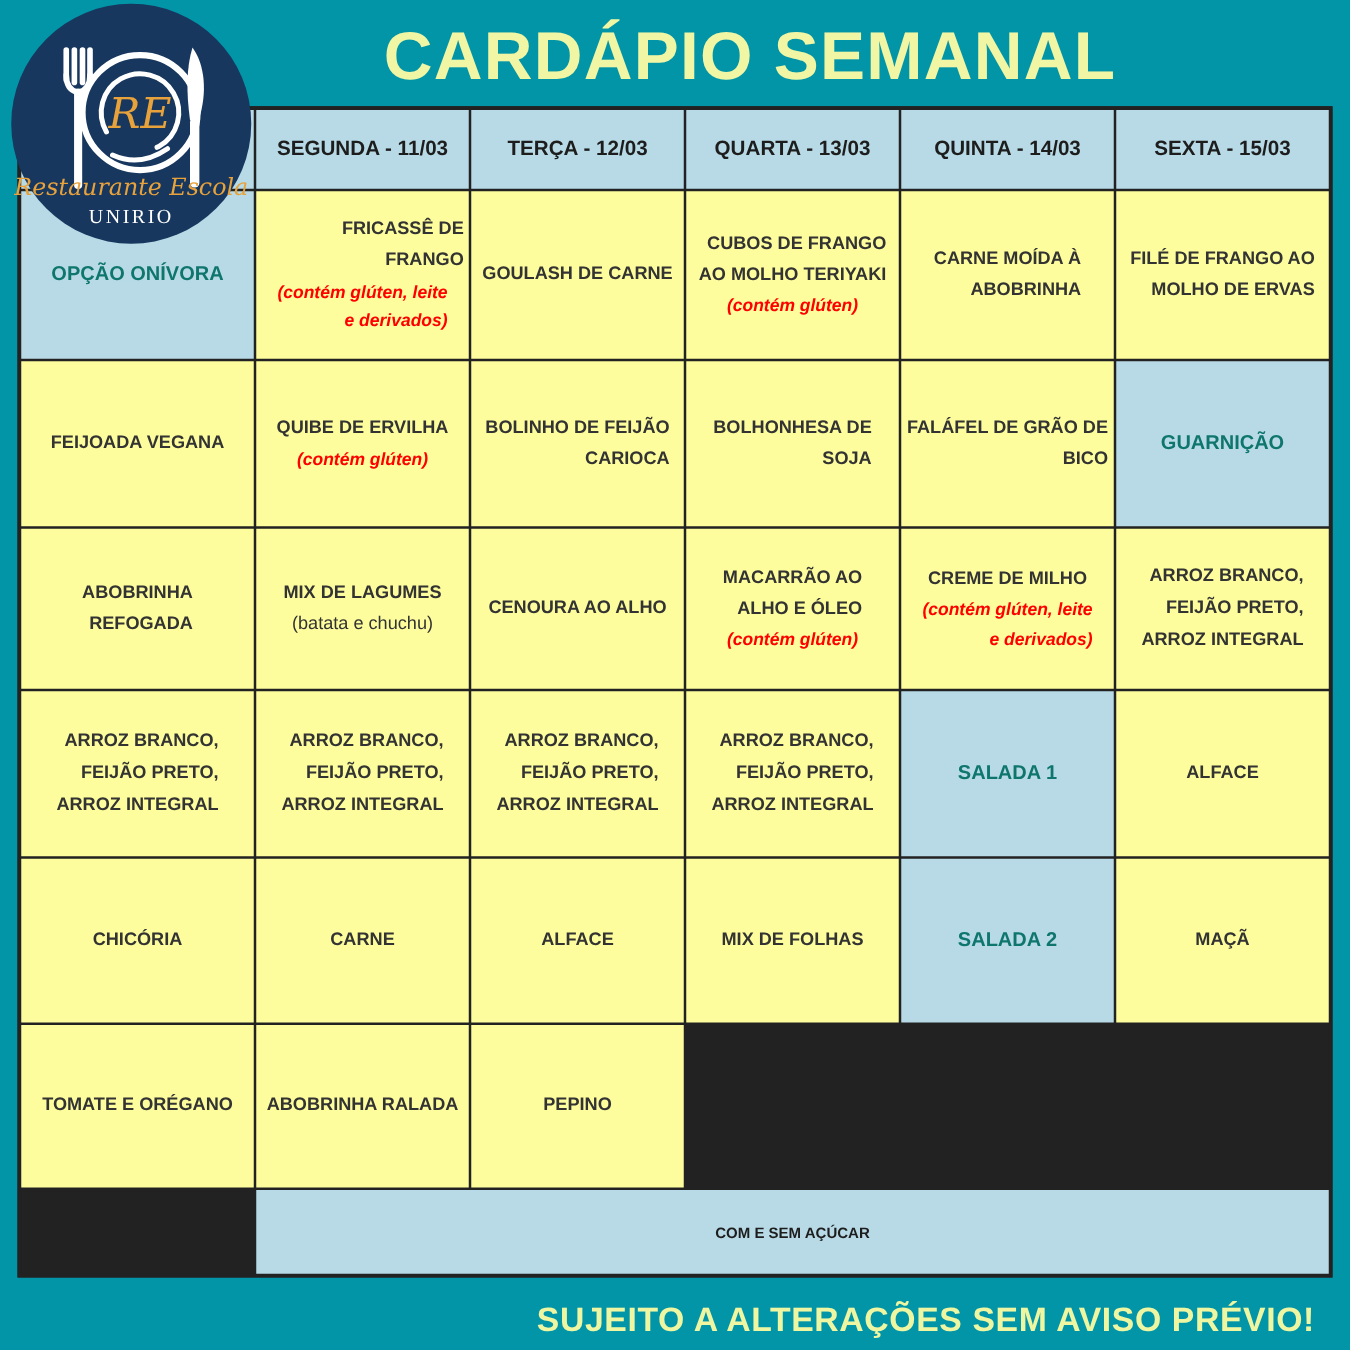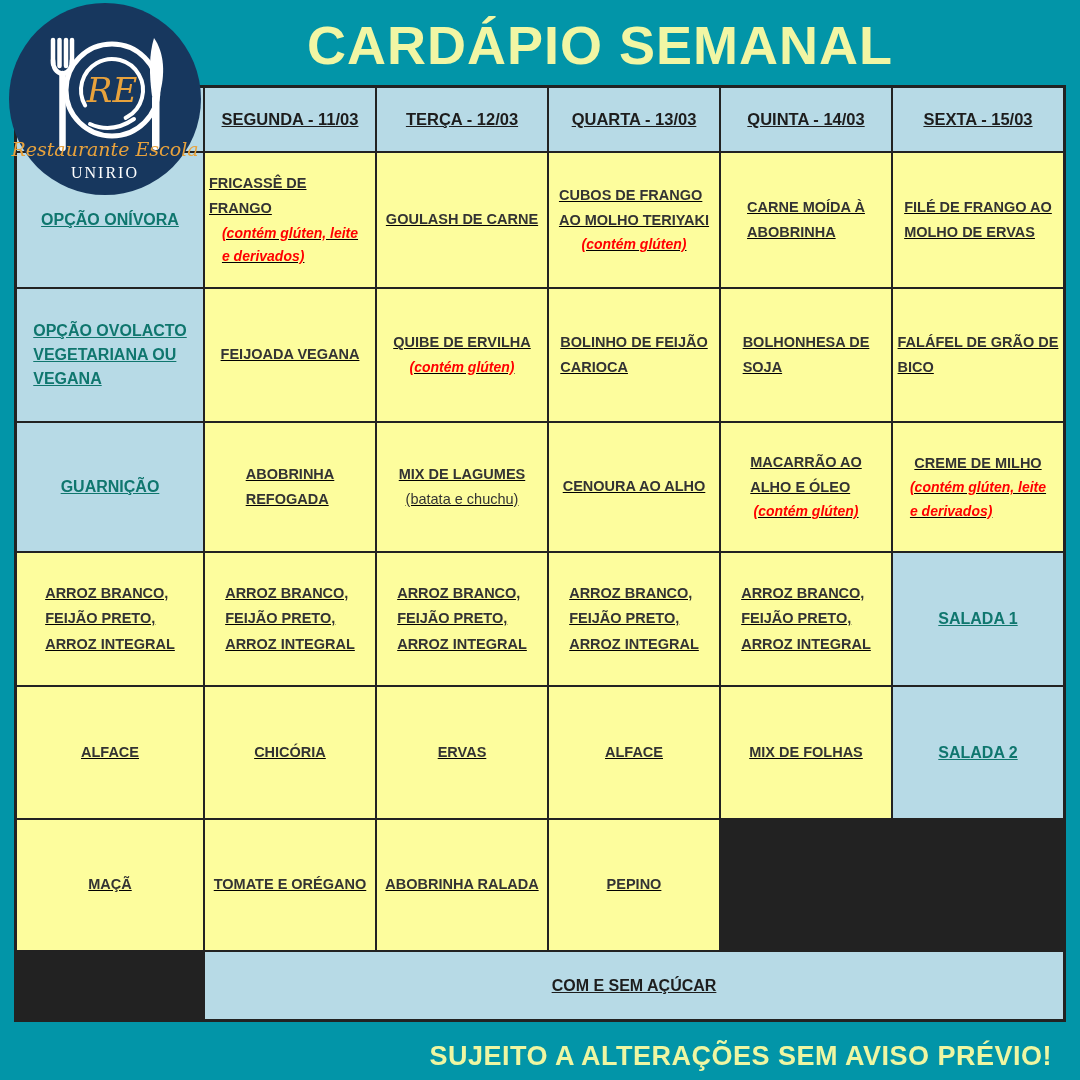--- a/index.html
+++ b/index.html
@@ -21,30 +21,30 @@
   .menu-table{
     position:absolute;left:14px;top:85px;width:1052px;height:937px;
     display:grid;
     grid-template-columns:186px repeat(5,170px);
     grid-template-rows:63px 134px 132px 128px 132px 131px 130px 67px;
     gap:2px;background:#222;border:3px solid #222;box-sizing:border-box;
     z-index:1;
   }
   .cell{
     display:flex;flex-direction:column;align-items:center;justify-content:center;
-    text-align:left;padding:2px 4px;box-sizing:border-box;overflow:hidden;text-decoration:underline;
+    text-align:right;padding:2px 4px;box-sizing:border-box;overflow:hidden;
   }
   .blue{background:#b7dae6;}
   .yellow{background:#fdfd9d;}
   .day-header{font-weight:bold;font-size:16.5px;color:#1d1d1d;}
   .row-label{font-weight:bold;font-size:16px;color:#0f766e;line-height:1.5;white-space:pre-line;}
   .item-name{font-weight:bold;font-size:14.5px;color:#333;line-height:1.75;white-space:pre-line;}
   .item-note{font-weight:bold;font-style:italic;font-size:14px;color:#ff0000;line-height:1.7;white-space:pre-line;}
   .item-sub{font-weight:normal;font-size:14.5px;color:#333;line-height:1.75;}
-  .merged{grid-column:2/7;font-weight:bold;font-size:16px;color:#1d1d1d;}
+  .merged{grid-column:2/7;font-weight:bold;font-size:12px;color:#1d1d1d;}
 </style>
 </head>
 <body>
 
 <div class="page-title">CARDÁPIO SEMANAL</div>
 
 <svg class="logo" viewBox="0 0 194 194">
   <circle cx="97" cy="97" r="96" fill="#17375e"></circle>
   <g stroke="#ffffff" stroke-linecap="round" fill="none">
     <path d="M45 38 V62" stroke-width="4.5"></path>
@@ -90,23 +90,20 @@
       <div class="item-note">(contém glúten)</div>
     </div>
     <div class="cell yellow">
       <div class="item-name">CARNE MOÍDA À
 ABOBRINHA</div>
     </div>
     <div class="cell yellow">
       <div class="item-name">FILÉ DE FRANGO AO
 MOLHO DE ERVAS</div>
     </div>
-    <div class="cell blue row-label">OPÇÃO OVOLACTO
-VEGETARIANA OU
-VEGANA</div>
     <div class="cell yellow">
       <div class="item-name">FEIJOADA VEGANA</div>
     </div>
     <div class="cell yellow">
       <div class="item-name">QUIBE DE ERVILHA</div>
       <div class="item-note">(contém glúten)</div>
     </div>
     <div class="cell yellow">
       <div class="item-name">BOLINHO DE FEIJÃO
 CARIOCA</div>
@@ -167,21 +164,21 @@
 ARROZ INTEGRAL</div>
     </div>
     <div class="cell blue row-label">SALADA 1</div>
     <div class="cell yellow">
       <div class="item-name">ALFACE</div>
     </div>
     <div class="cell yellow">
       <div class="item-name">CHICÓRIA</div>
     </div>
     <div class="cell yellow">
-      <div class="item-name">ERVAS</div>
+      <div class="item-name">CARNE</div>
     </div>
     <div class="cell yellow">
       <div class="item-name">ALFACE</div>
     </div>
     <div class="cell yellow">
       <div class="item-name">MIX DE FOLHAS</div>
     </div>
     <div class="cell blue row-label">SALADA 2</div>
     <div class="cell yellow">
       <div class="item-name">MAÇÃ</div>

